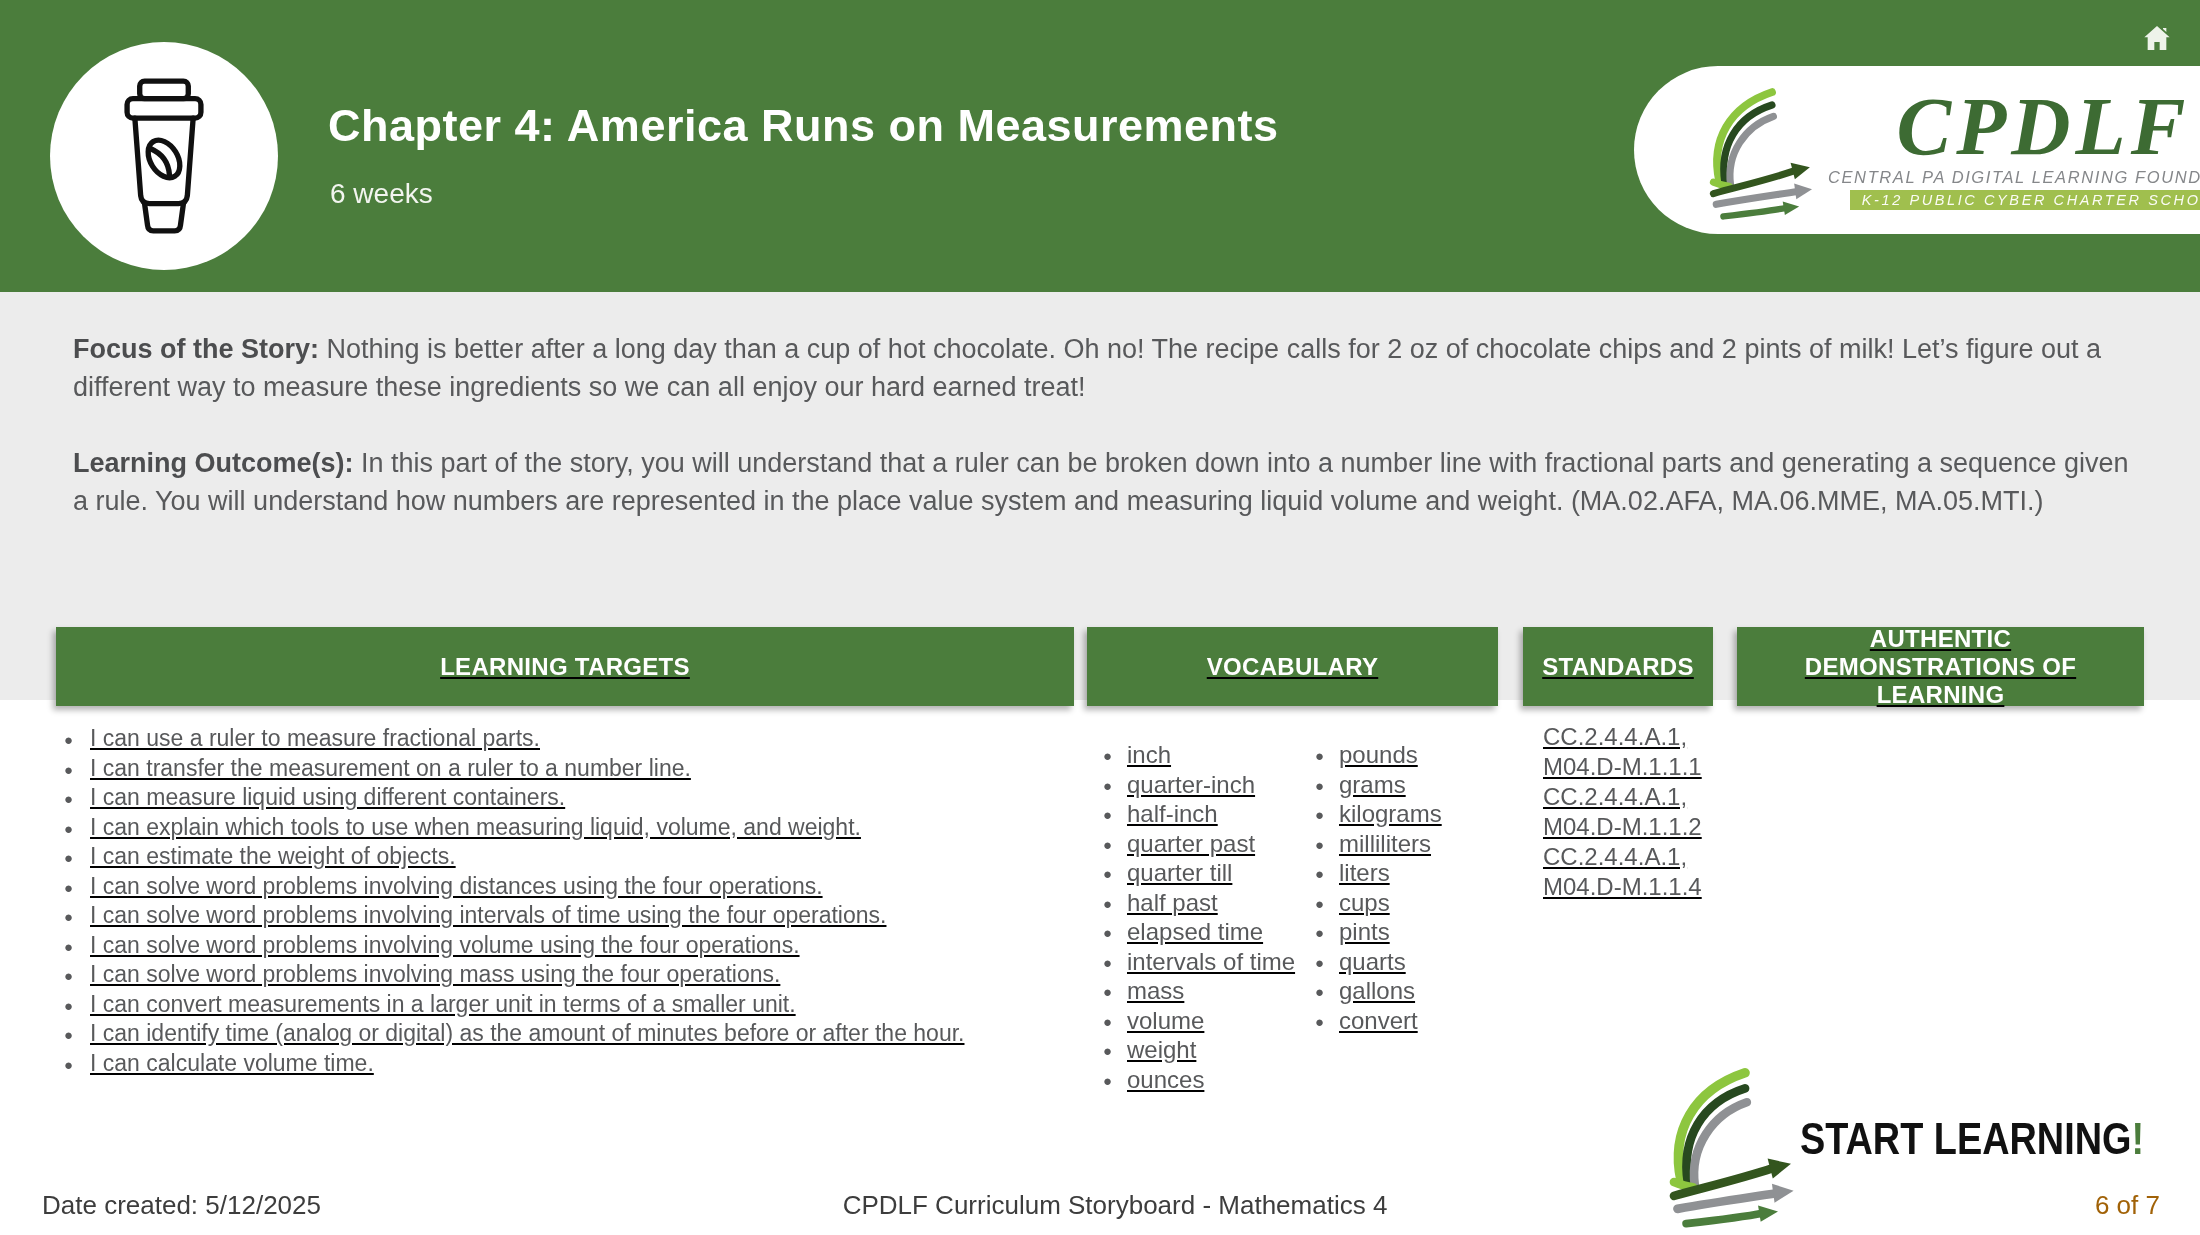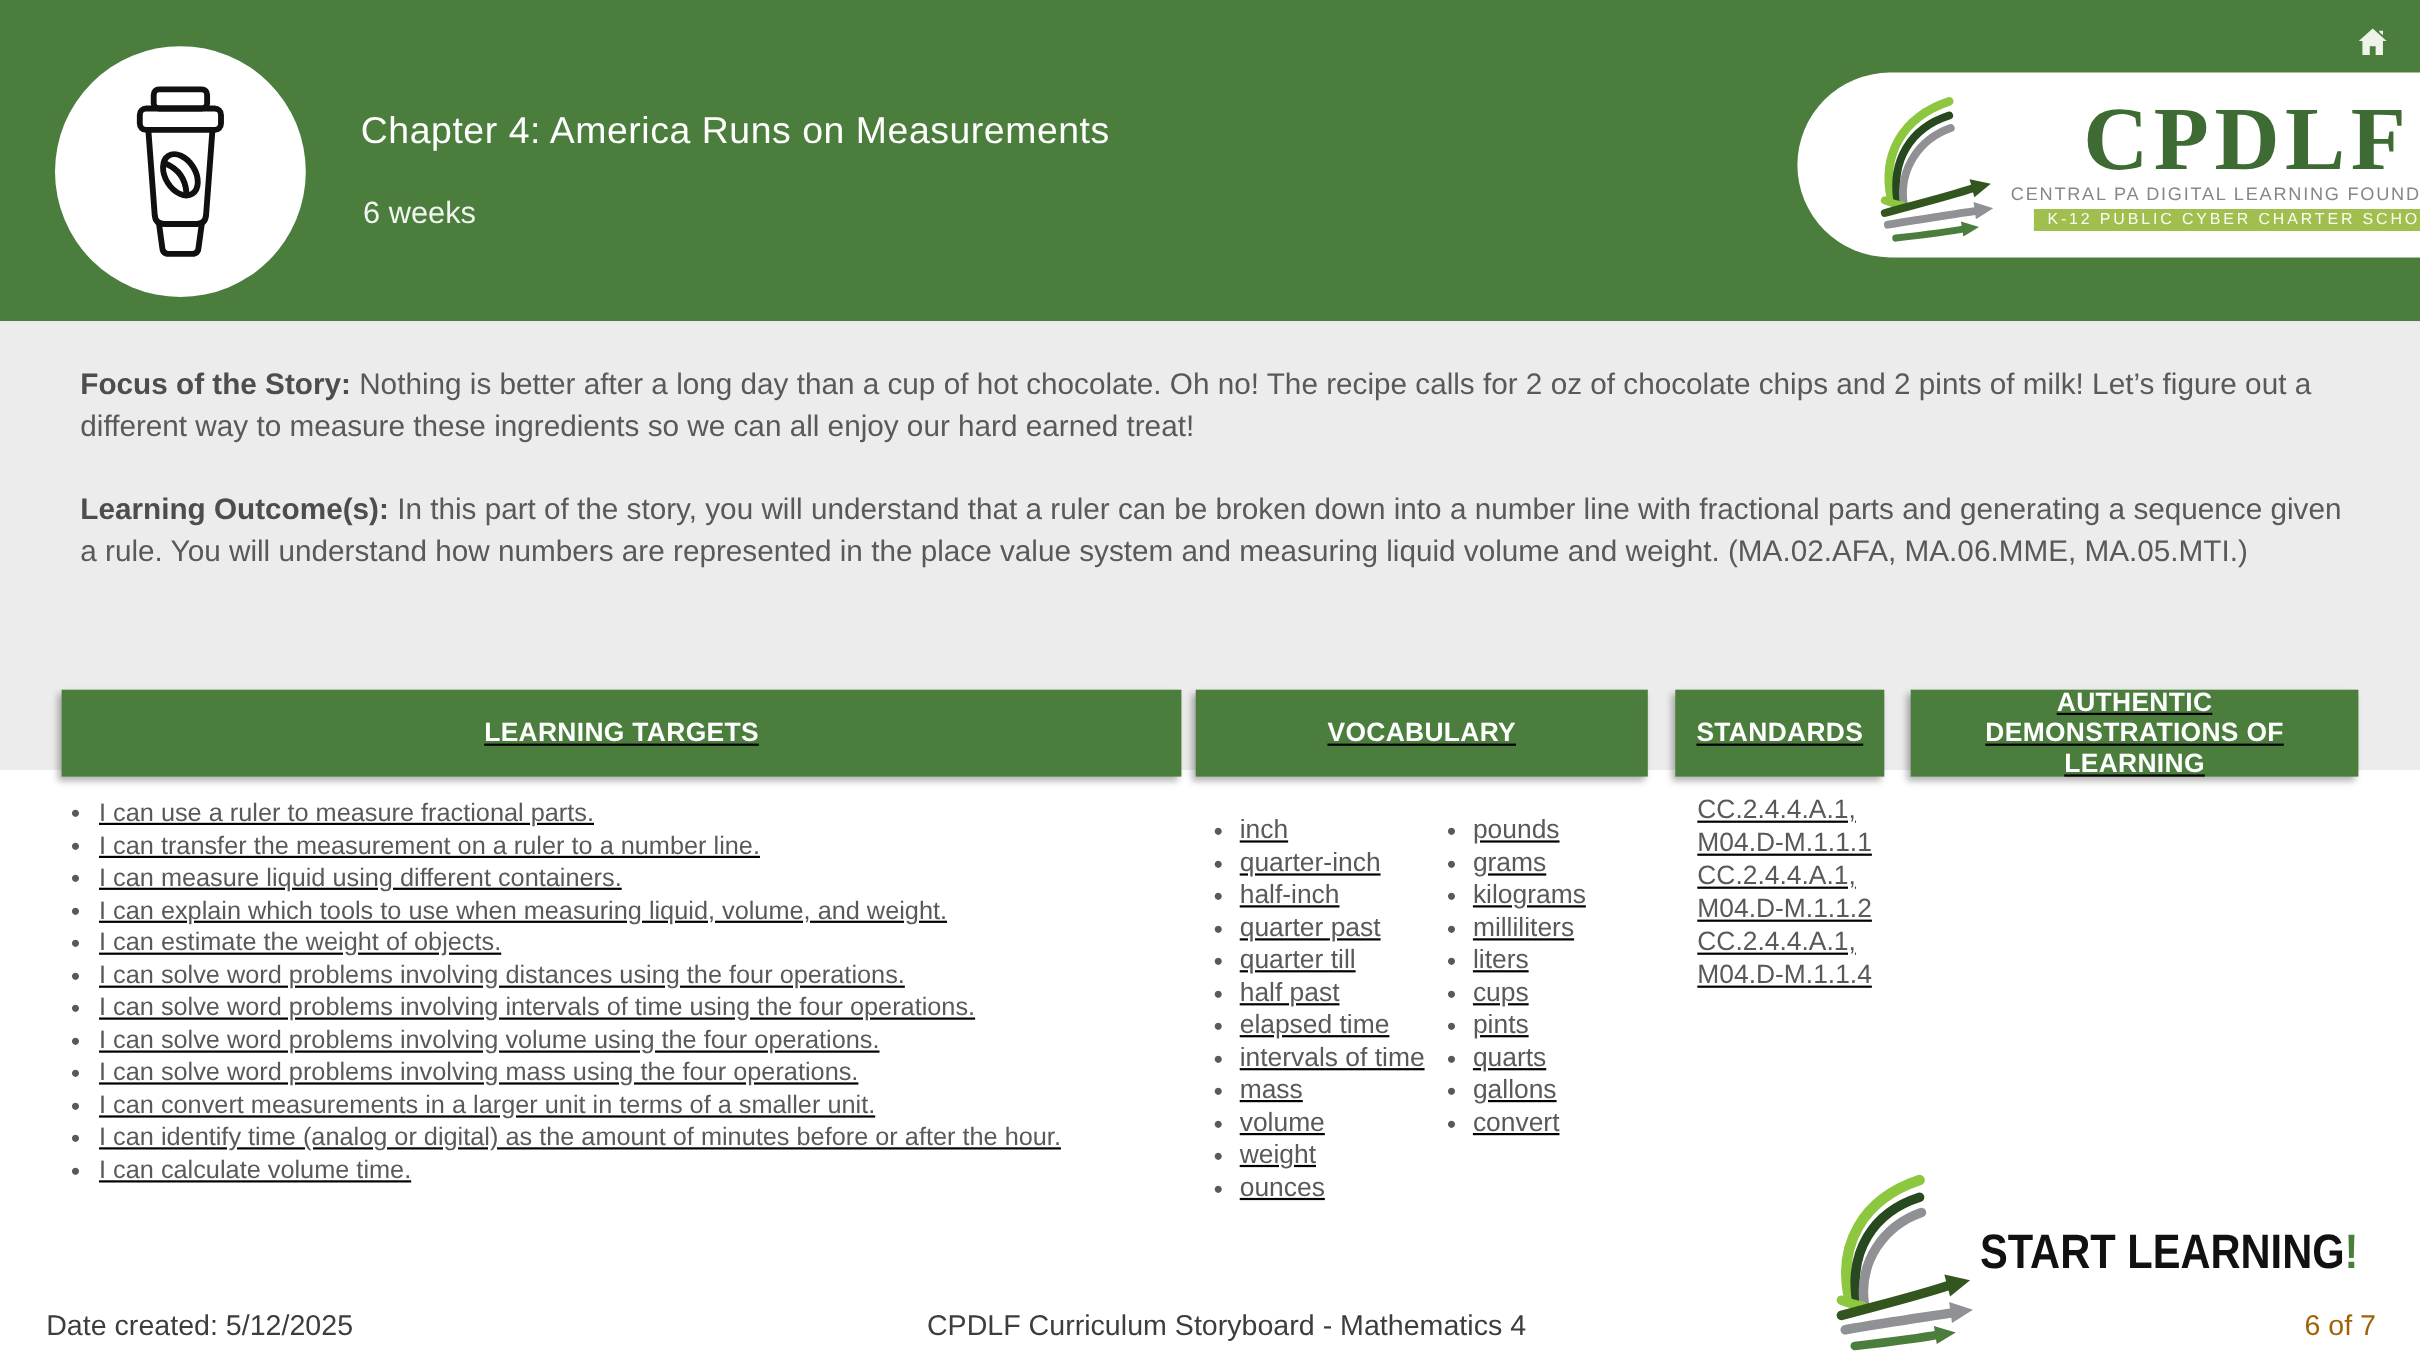--- a/index.html
+++ b/index.html
@@ -15,36 +15,36 @@
     position:absolute;left:0;top:0;width:2200px;height:292px;
     background:#4b7d3c;
   }
   .avatar-circle{
     position:absolute;left:50px;top:42px;width:228px;height:228px;
     background:#ffffff;border-radius:50%;
     display:flex;align-items:center;justify-content:center;
   }
   .chapter-title{
     position:absolute;left:328px;top:100px;
-    color:#ffffff;font-size:34px;font-weight:normal;letter-spacing:.5px;
+    color:#ffffff;font-size:45px;font-weight:bold;letter-spacing:.5px;
   }
   .chapter-subtitle{
     position:absolute;left:330px;top:178px;
     color:#f2f5ef;font-size:28px;
   }
   .home-btn{
     position:absolute;right:26px;top:22px;width:34px;height:32px;
     cursor:pointer;
   }
   
   .logo-pill{
     position:absolute;left:1634px;top:66px;width:566px;height:168px;
     background:#ffffff;border-radius:88px 0 0 88px;
     display:flex;align-items:center;
-    padding-left:58px;box-sizing:border-box;
+    padding-left:58px;box-sizing:border-box;font-style:italic;
   }
   .logo-swoosh{width:150px;height:150px;flex:0 0 auto;margin-right:-14px;}
   .logo-textblock{display:flex;flex-direction:column;align-items:center;}
   .logo-acronym{
     font-family:"Liberation Serif",serif;
     font-size:82px;line-height:74px;font-weight:bold;
     color:#3d6b33;letter-spacing:5px;
   }
   .logo-orgline{
     font-size:16.5px;color:#85878a;letter-spacing:1.6px;margin-top:4px;white-space:nowrap;

